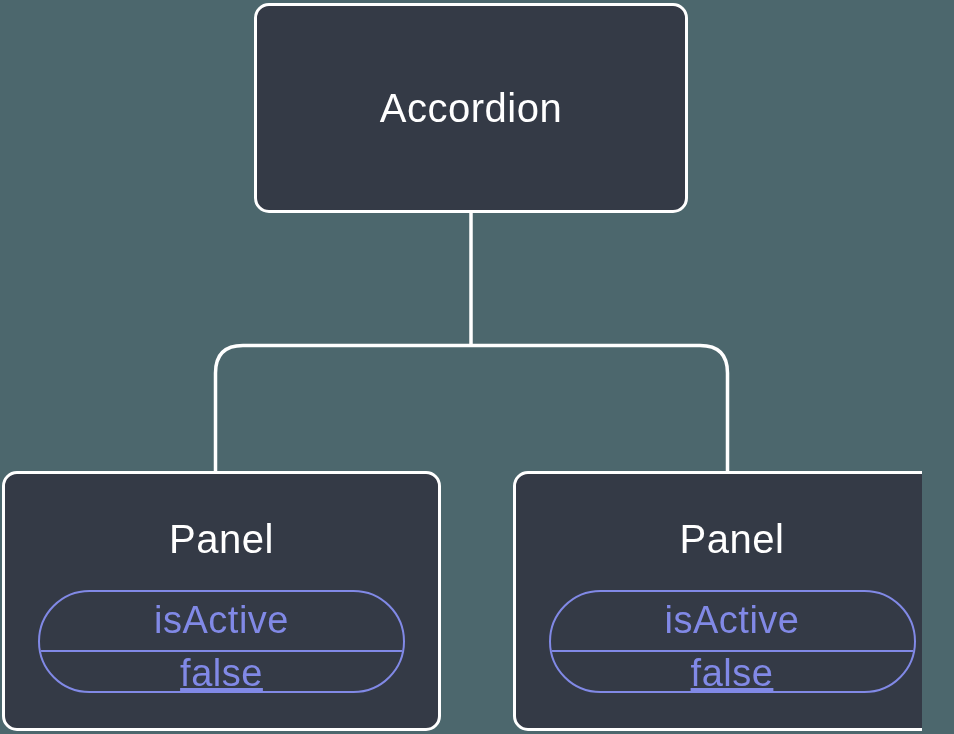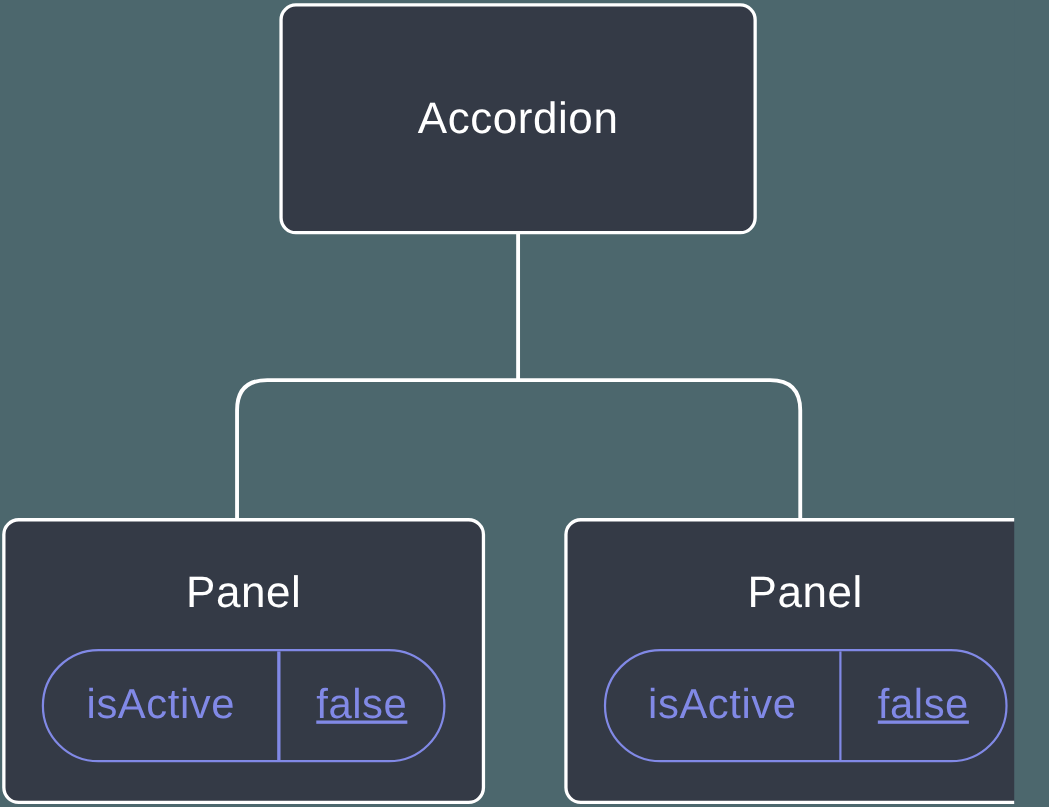--- a/index.html
+++ b/index.html
@@ -65,20 +65,21 @@
   .state-pill {
     margin-top: 28px;
     width: 367px;
     height: 103px;
     border: 2.5px solid var(--state-accent, #8189E6);
     border-radius: 60px;
     box-sizing: border-box;
     display: flex;
     align-items: stretch;
     overflow: hidden;
+    flex-direction: column;
   }
   .pill-cell {
     display: flex;
     align-items: center;
     justify-content: center;
     color: var(--state-accent, #8189E6);
     font-size: 38px;
     letter-spacing: 0.5px;
     white-space: nowrap;
   }

